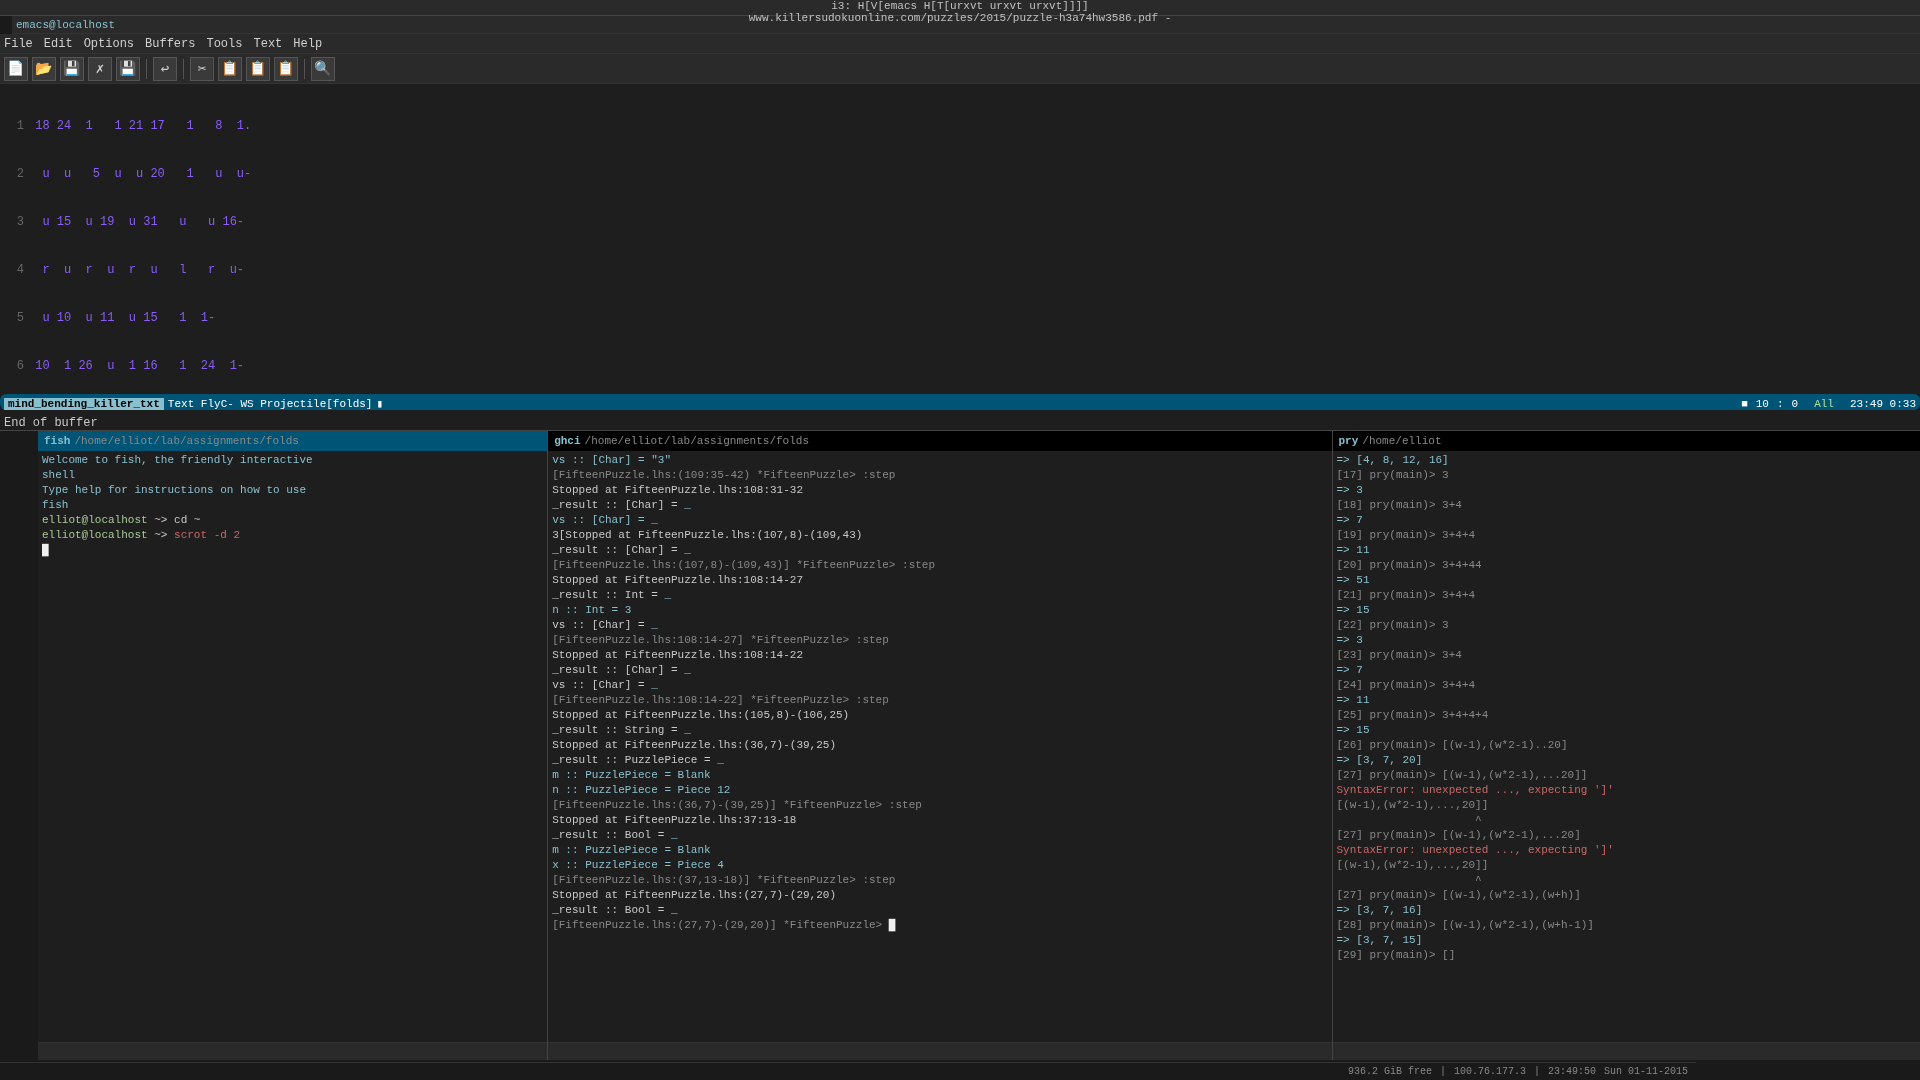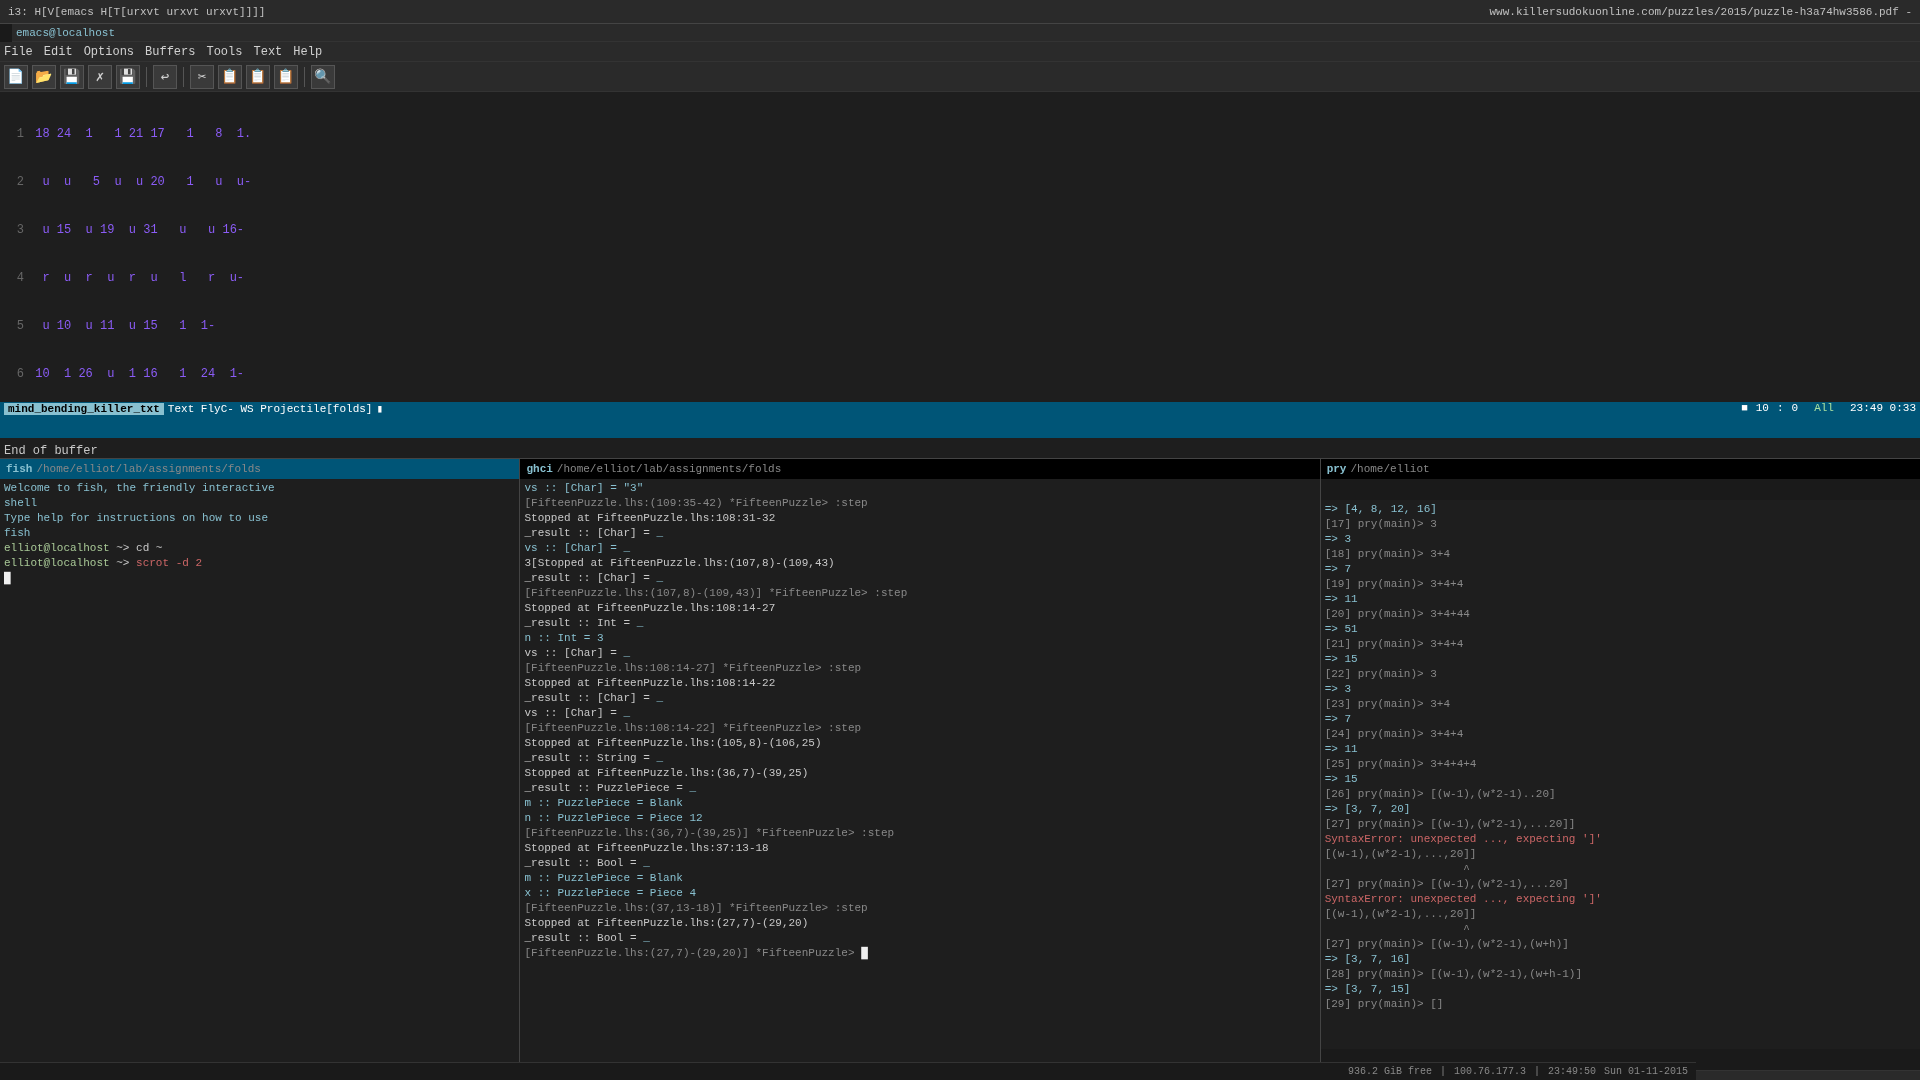--- a/index.html
+++ b/index.html
@@ -12,25 +12,26 @@
       height: 1080px;
       overflow: hidden;
     }
 
     
     #title-bar {
       display: flex;
       justify-content: space-between;
       background: #2a2a2a;
       color: #c0c0c0;
-      height: 24px;
+      height: 16px;
       align-items: center;
       padding: 0 8px;
       border-bottom: 1px solid #444;
       font-size: 11px;
+      flex-direction: column;
     }
 
     
     #host-bar {
       background: #2a2a2a;
       color: #88c0d0;
       height: 18px;
       display: flex;
       align-items: center;
       padding: 0 4px;
@@ -104,26 +105,27 @@
       margin-right: 4px;
       user-select: none;
     }
     .editor-line { display: flex; }
     .line-content { color: #8b5cf6; }
 
     
     #status-bar {
       background: #005577;
       color: #ffffff;
-      height: 36px;
-      display: flex;
-      align-items: flex-start;
+      height: 16px;
+      display: flex;
+      align-items: flex-end;
       padding: 0 4px;
       font-size: 11px;
       justify-content: space-between;
+      border-radius: 6px;
     }
     #status-left { display: flex; gap: 4px; align-items: center; }
     #status-filename { background: #88c0d0; color: #000; padding: 0 4px; font-weight: bold; }
     #status-mode { color: #fff; }
     #status-right { display: flex; gap: 8px; color: #fff; }
 
     
     #echo-area {
       background: #1e1e1e;
       color: #c8c8c8;
@@ -142,21 +144,21 @@
     }
 
     
     .pane {
       flex: 1;
       display: flex;
       flex-direction: column;
       border-right: 1px solid #444;
       overflow: hidden;
     }
-    .pane:last-child { border-right: none; gap: 21px; }
+    .pane:last-child { border-right: none; }
 
     .pane-title-bar {
       height: 20px;
       display: flex;
       align-items: center;
       padding: 0 6px;
       font-size: 11px;
       flex-shrink: 0;
     }
     .pane-title-bar.active { background: #005577; color: #fff; }
@@ -281,21 +283,21 @@
     <span style="margin-left:8px;">23:49 0:33</span>
   </div>
 </div>
 
 <div id="echo-area">
   <span>End of buffer</span>
 </div>
 
 <div id="bottom-panes">
 
-  <div class="pane" style="flex: 1.3;">
+  <div class="pane" style="flex: 1.3; margin-left: 38px;">
     <div class="pane-title-bar active">
       <span class="pane-title-name">fish</span>
       <span class="pane-title-path">/home/elliot/lab/assignments/folds</span>
     </div>
     <div class="pane-content"><span class="c-cyan">Welcome to fish, the friendly interactive
 shell
 Type help for instructions on how to use
 fish
 </span><span class="c-green">elliot@localhost</span><span> ~&gt; cd ~
 </span><span class="c-green">elliot@localhost</span><span> ~&gt; </span><span class="c-red">scrot -d 2</span>

